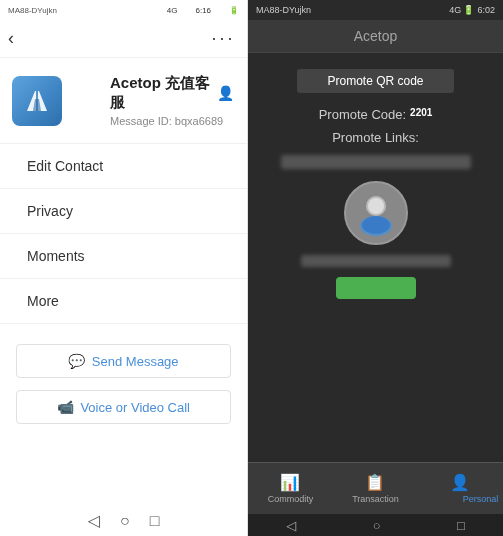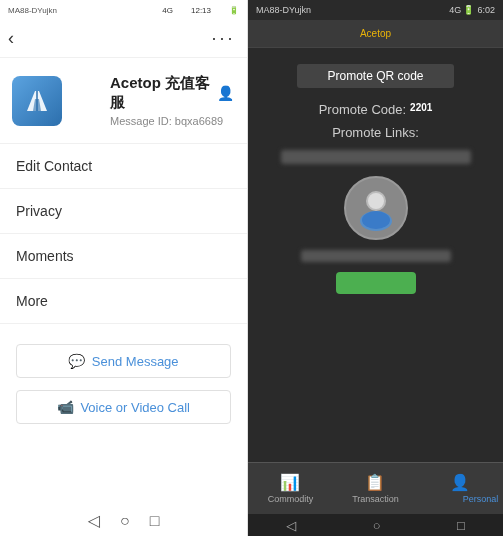--- a/index.html
+++ b/index.html
@@ -93,21 +93,21 @@
       font-size: 14px;
     }
 
     .profile-wechat-id {
       font-size: 11px;
       color: #888;
       margin-top: 3px;
     }
 
     .menu-item {
-      padding: 14px 16px;
+      padding: 14px 27px;
       border-bottom: 1px solid #f0f0f0;
       font-size: 14px;
       color: #333;
       cursor: pointer;
     }
 
     .action-buttons {
       padding: 20px 16px 8px 16px;
       display: flex;
       flex-direction: column;
@@ -154,22 +154,22 @@
     }
 
     .right-app-header {
       background: #3a3a3a;
       padding: 8px 0;
       text-align: center;
       border-bottom: 1px solid #444;
     }
 
     .right-app-title {
-      font-size: 10px;
-      color: #eab308;
+      font-size: 14px;
+      color: #a3a3a3;
       font-weight: 500;
     }
 
     .right-content {
       flex: 1;
       display: flex;
       flex-direction: column;
       align-items: center;
       padding: 16px 28px;
       overflow: hidden;
@@ -323,21 +323,21 @@
   </style>
 </head>
 <body>
 
 <div class="left-panel">
 
   <div class="left-status-bar">
     <span class="left-status-left">MA88-DYujkn</span>
     <span class="left-status-right">
       <span>4G</span>
-      <span>12:13</span>
+      <span>6:16</span>
       <span>🔋</span>
     </span>
   </div>
 
   <div class="left-header">
     <span class="back-arrow">‹</span>
     <span class="dots-menu">···</span>
   </div>
 
   <div class="profile-section">

